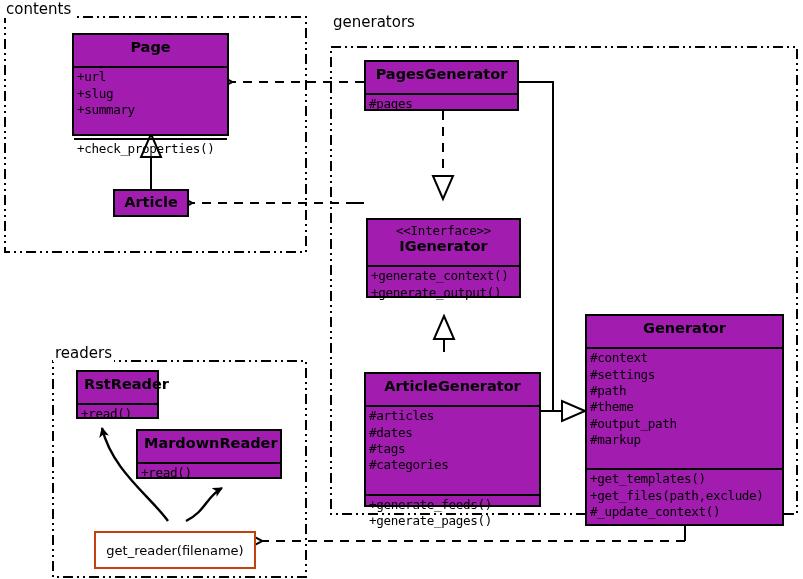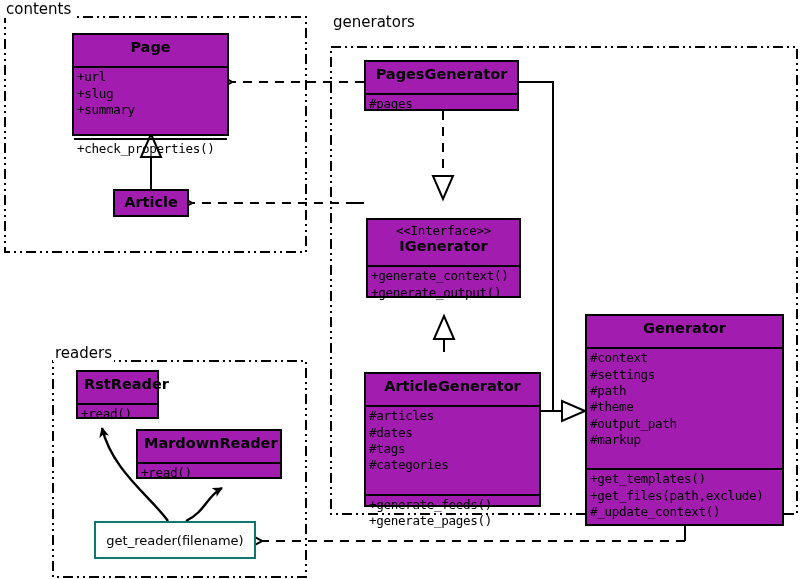--- a/index.html
+++ b/index.html
@@ -60,26 +60,27 @@
     font-size: 12.6px;
     color: #000;
     line-height: 1.30;
     white-space: nowrap;
     letter-spacing: -0.35px;
   }
   
   .uml-func {
     position: absolute;
     box-sizing: border-box;
-    border: 2px solid #0f766e;
+    border: 2px solid #c2410c;
     background: #fff;
     z-index: 5;
     display: flex;
     align-items: center;
     justify-content: center;
+    margin-top: 10px;
   }
   .uml-func-label {
     font-size: 13px;
     color: #000;
     white-space: nowrap;
   }
   .package-label {
     position: absolute;
     font-size: 15px;
     color: #000;

